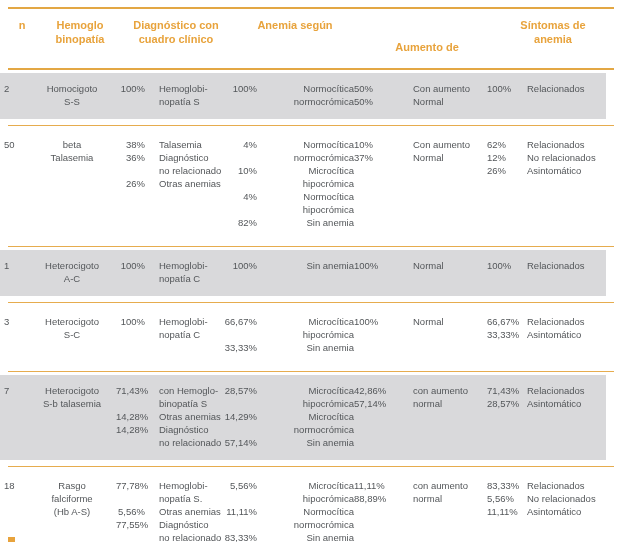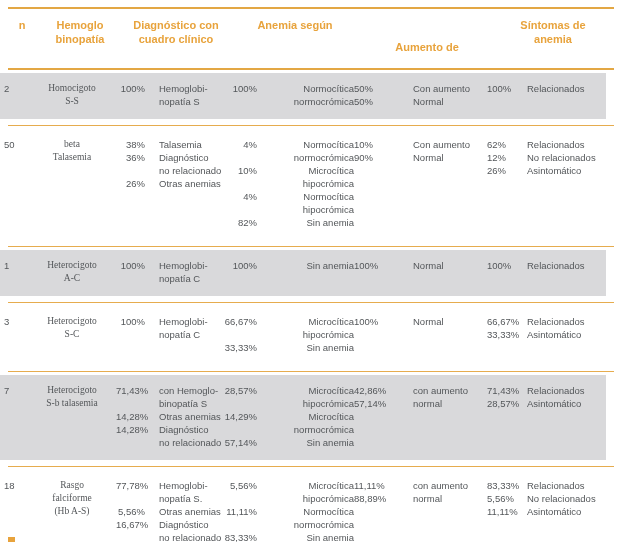--- a/index.html
+++ b/index.html
@@ -49,21 +49,21 @@
   .row{
     margin:3px 0 6px;
     padding:9px 0 11px;
     font-size:9.5px;
     line-height:13px;
   }
   .row.shaded{background:#D9D9DB;}
   .cell{white-space:nowrap;}
   .ln{min-height:13px;}
   .cell-n{padding-left:4px;}
-  .cell-hb{text-align:center;font-family:Liberation Serif, serif;}
+  .cell-hb{text-align:center;}
   .cell-dpct{text-align:right;padding-right:3px;}
   .cell-dlbl{padding-left:11px;}
   .cell-apct{text-align:right;padding-right:1px;}
   .cell-albl{padding-left:12px;text-align:right;}
   .cell-rpct{padding-left:0;}
   .cell-rlbl{padding-left:0;}
   .cell-spct{padding-left:3px;}
   .cell-slbl{padding-left:3px;}
 </style>
 </head>
@@ -173,21 +173,21 @@
           <div class="ln">Normocítica</div>
           <div class="ln">normocrómica</div>
           <div class="ln">Microcítica</div>
           <div class="ln">hipocrómica</div>
           <div class="ln">Normocítica</div>
           <div class="ln">hipocrómica</div>
           <div class="ln">Sin anemia</div>
         </div>
         <div class="cell cell-rpct">
           <div class="ln">10%</div>
-          <div class="ln">90%</div>
+          <div class="ln">37%</div>
         </div>
         <div class="cell cell-rlbl">
           <div class="ln">Con aumento</div>
           <div class="ln">Normal</div>
         </div>
         <div class="cell cell-spct">
           <div class="ln">62%</div>
           <div class="ln">12%</div>
           <div class="ln">26%</div>
         </div>
@@ -336,21 +336,21 @@
         </div>
         <div class="cell cell-hb">
           <div class="ln">Rasgo</div>
           <div class="ln">falciforme</div>
           <div class="ln">(Hb A-S)</div>
         </div>
         <div class="cell cell-dpct">
           <div class="ln">77,78%</div>
           <div class="ln">&nbsp;</div>
           <div class="ln">5,56%</div>
-          <div class="ln">16,67%</div>
+          <div class="ln">77,55%</div>
           <div class="ln">&nbsp;</div>
         </div>
         <div class="cell cell-dlbl">
           <div class="ln">Hemoglobi-</div>
           <div class="ln">nopatía S.</div>
           <div class="ln">Otras anemias</div>
           <div class="ln">Diagnóstico</div>
           <div class="ln">no relacionado</div>
         </div>
         <div class="cell cell-apct">

